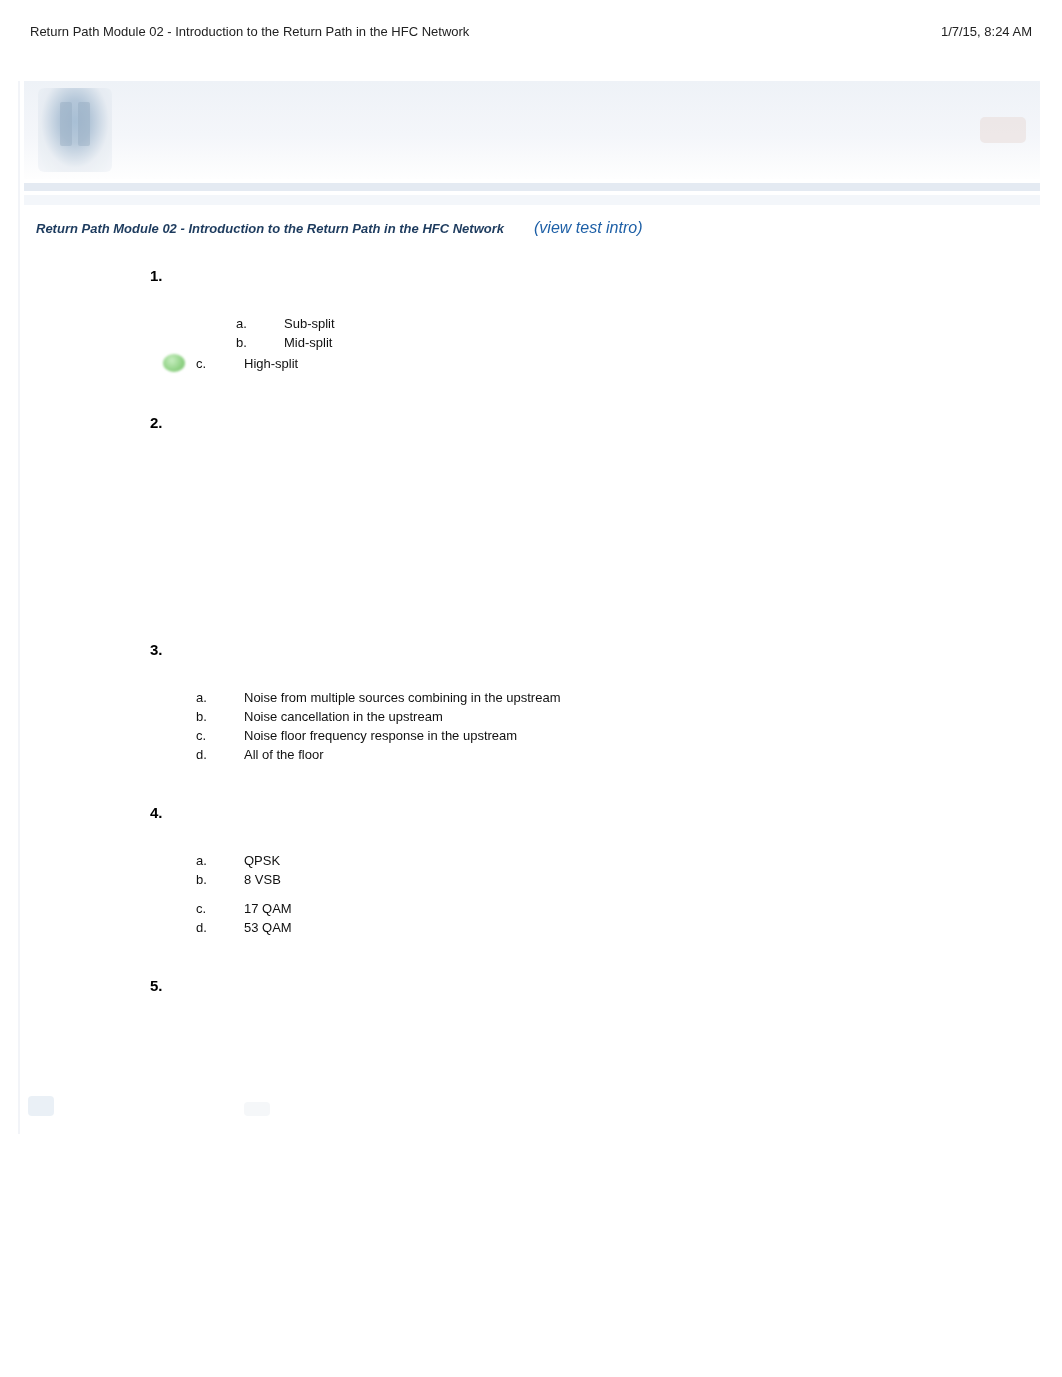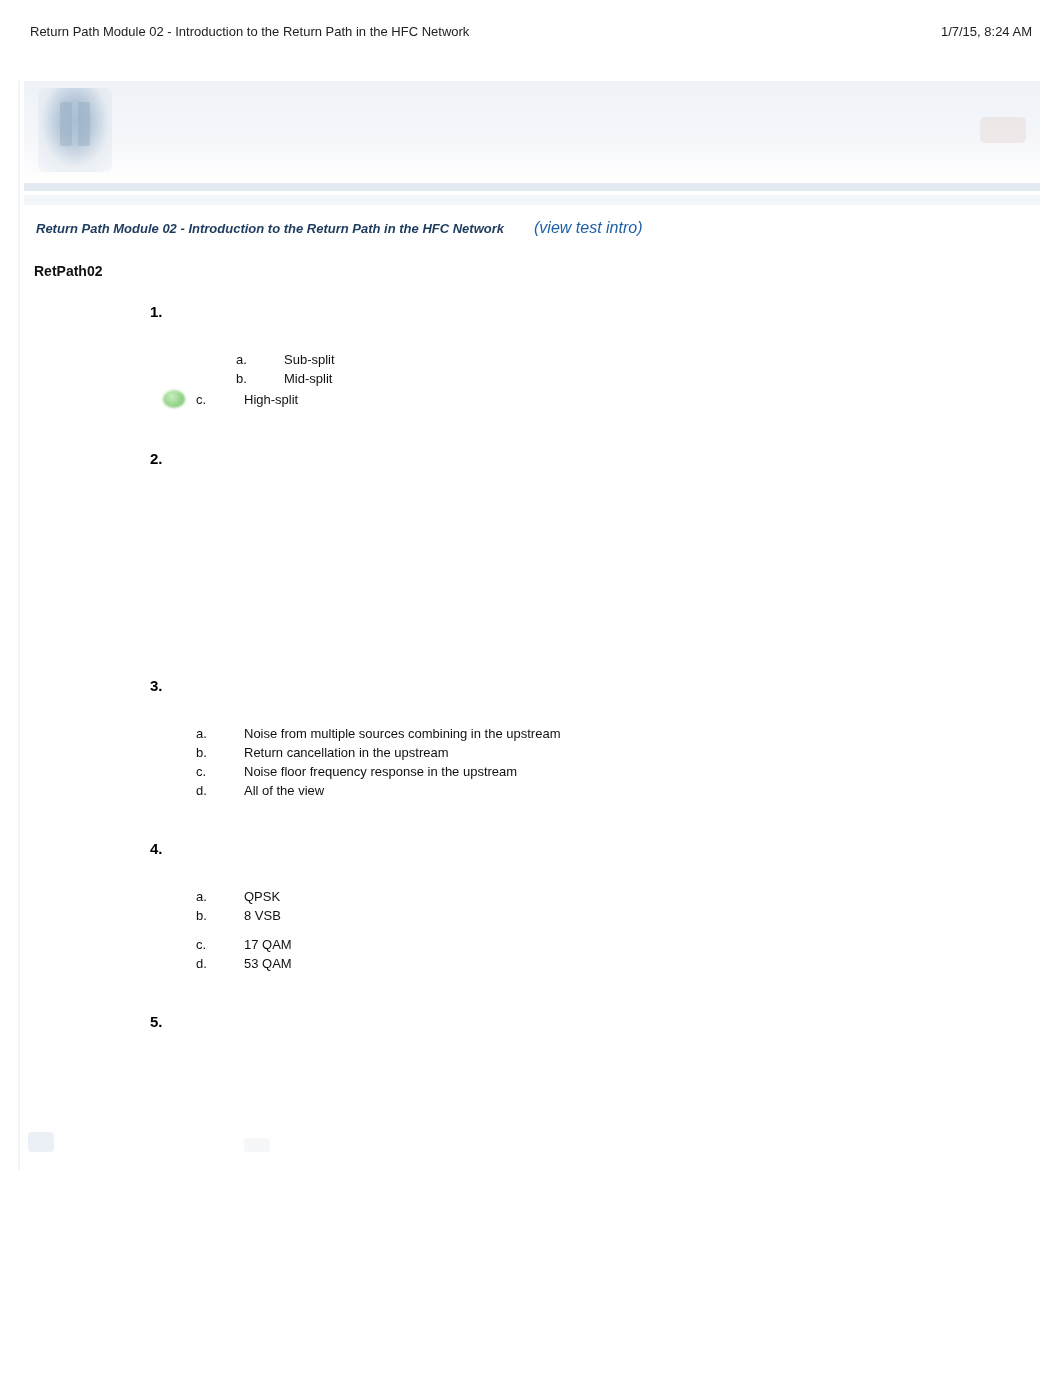--- a/index.html
+++ b/index.html
@@ -113,21 +113,20 @@
     <div class="banner-right-blur"></div>
   </div>
   <div class="strip-row strip-a"></div>
   <div class="strip-row strip-b"></div>
 
   <div class="title-row">
     <span class="course-title">Return Path Module 02 - Introduction to the Return Path in the HFC Network</span>
     <span class="view-intro">(view test intro)</span>
   </div>
 
-  <div class="retpath">RetPath02</div>
 
   <div class="questions">
 
     <div class="question">
       <div class="q-num">1.</div>
       <div class="q-options">
         <div class="q-row">
           <span class="q-mark"></span>
           <span class="q-letter">a.</span>
           <span class="q-text">Sub-split</span>
@@ -154,29 +153,29 @@
 
     <div class="question">
       <div class="q-num">3.</div>
       <div class="q-options">
         <div class="q-row">
           <span class="q-letter">a.</span>
           <span class="q-text">Noise from multiple sources combining in the upstream</span>
         </div>
         <div class="q-row">
           <span class="q-letter">b.</span>
-          <span class="q-text">Return cancellation in the upstream</span>
+          <span class="q-text">Noise cancellation in the upstream</span>
         </div>
         <div class="q-row">
           <span class="q-letter">c.</span>
           <span class="q-text">Noise floor frequency response in the upstream</span>
         </div>
         <div class="q-row">
           <span class="q-letter">d.</span>
-          <span class="q-text">All of the view</span>
+          <span class="q-text">All of the floor</span>
         </div>
       </div>
     </div>
 
     <div class="question q4">
       <div class="q-num">4.</div>
       <div class="q-options">
         <div class="q-row">
           <span class="q-letter">a.</span>
           <span class="q-text">QPSK</span>

